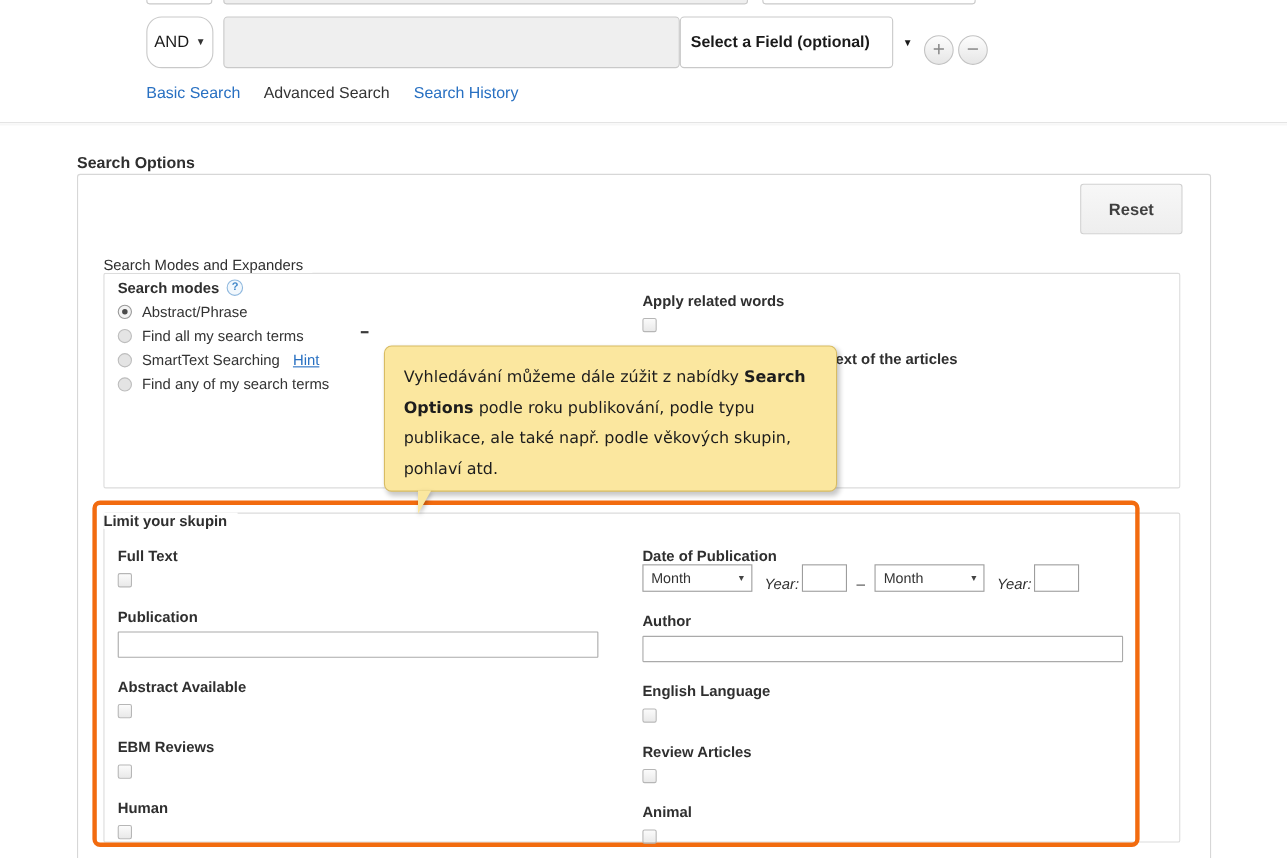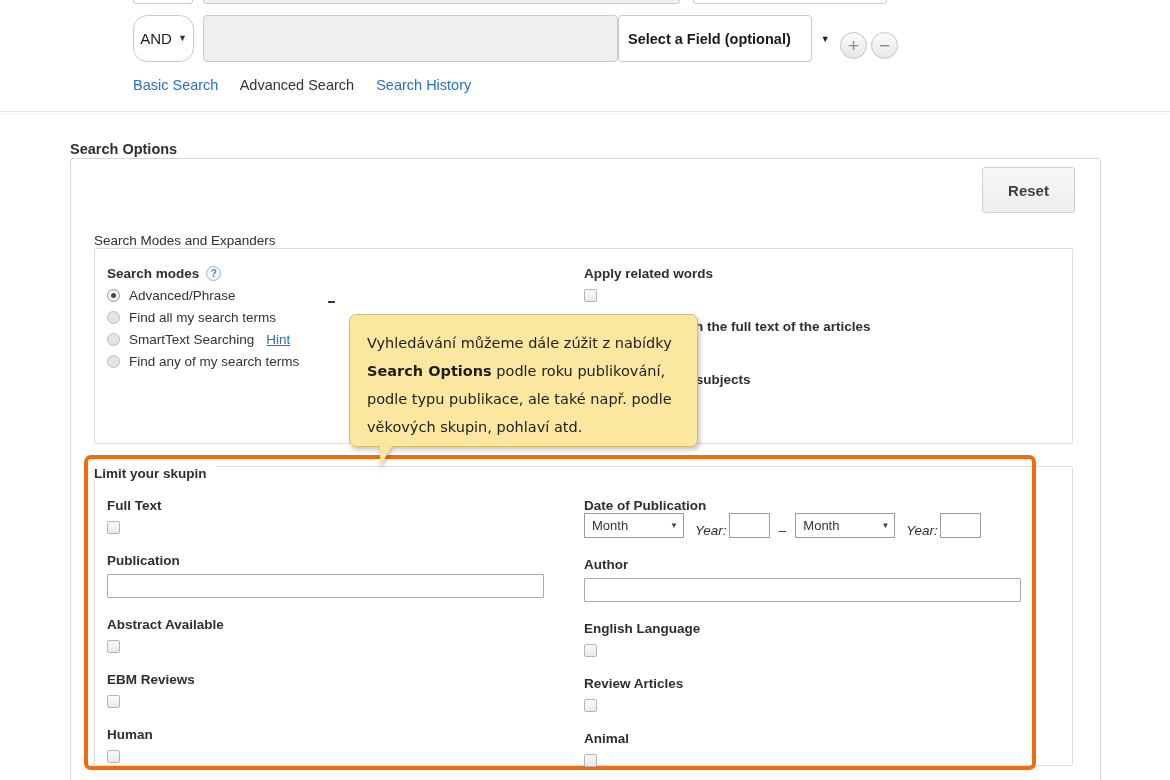--- a/index.html
+++ b/index.html
@@ -81,21 +81,21 @@
 
   
   .modes-box {
     position: absolute; left: 94px; top: 248px; width: 979px; height: 196px;
     border: 1px solid #dcdcdc; border-radius: 2px; background: #fff;
   }
   .modes-legend {
     position: absolute; left: 94px; top: 233px; background: #fff; padding-right: 8px;
     font-size: 13.5px; font-weight: normal; color: #2f2f2f;
   }
-  .modes-left { position: absolute; left: 107px; top: 266px; width: 300px; }
+  .modes-left { position: absolute; left: 107px; top: 254px; width: 300px; }
   .modes-title { font-size: 13.5px; font-weight: bold; color: #2f2f2f; display: flex; align-items: center; }
   .help-icon {
     display: inline-flex; align-items: center; justify-content: center;
     width: 15px; height: 15px; border-radius: 50%;
     border: 1px solid #8fb8de; background: #f2f8fd; color: #3f86c8;
     font-size: 10px; font-weight: bold; margin-left: 7px;
   }
   .radio-row { display: flex; align-items: center; margin-top: 7px; font-size: 13.5px; color: #333; }
   .radio {
     width: 13px; height: 13px; border-radius: 50%;
@@ -145,21 +145,21 @@
     display: flex; align-items: center; justify-content: space-between;
     padding: 0 5px 0 7px; font-size: 13px; color: #333;
   }
   .sel .caret { font-size: 8px; color: #444; }
   .yr-label { font-size: 13.5px; color: #2f2f2f; margin: 0 2px 0 11px; font-style: italic; }
   .yr-input { width: 41px; height: 25px; border: 1px solid #9d9d9d; background: #fff; }
   .dash-sep { font-size: 14px; color: #444; margin: 0 9px; }
 
   
   .callout {
-    position: absolute; left: 349px; top: 314px; width: 349px; height: 133px;
+    position: absolute; left: 349px; top: 314px; width: 412px; height: 133px;
     background: #fbe79f; border: 1px solid #d8bc63; border-radius: 7px;
     box-shadow: 2px 3px 5px rgba(0,0,0,0.22);
     padding: 14px 17px 0 17px;
     font-size: 14.5px; line-height: 28px; color: #1d1d1d;
     font-family: "DejaVu Sans", sans-serif;
     z-index: 30;
   }
   .callout b { font-weight: bold; }
   .callout-tail {
     position: absolute; left: 380px; top: 446px; width: 0; height: 0;
@@ -221,21 +221,21 @@
   <div class="modes-legend">Search Modes and Expanders</div>
 
   <div class="modes-left">
     <div class="modes-title">
       <span>Search modes</span>
       <span class="help-icon">?</span>
     </div>
 
     <div class="radio-row">
       <span class="radio checked"></span>
-      <span>Advanced/Phrase</span>
+      <span>Abstract/Phrase</span>
     </div>
     <div class="radio-row">
       <span class="radio"></span>
       <span>Find all my search terms</span>
     </div>
     <div class="radio-row">
       <span class="radio"></span>
       <span>SmartText Searching</span>
       <a class="hint-link" href="#">Hint</a>
     </div>

